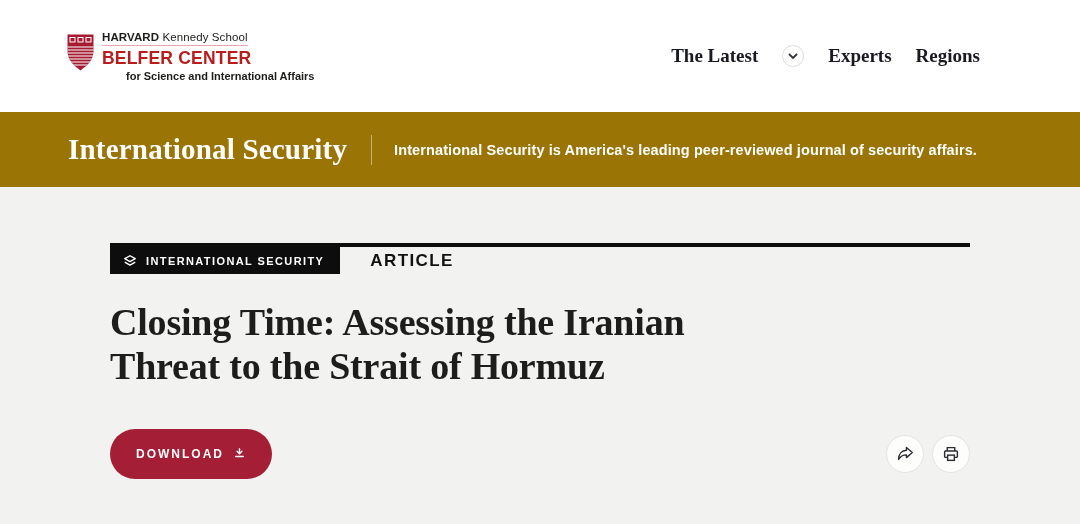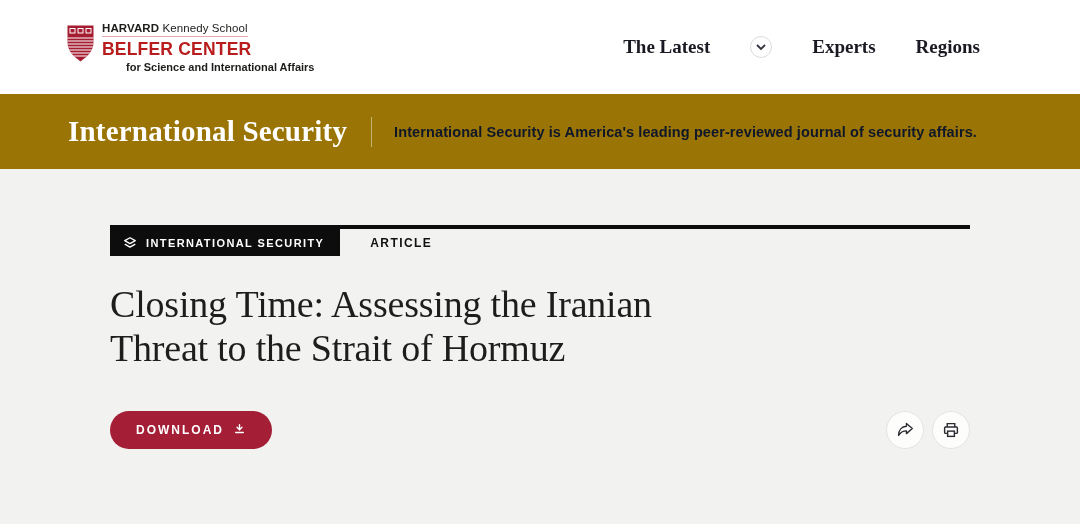--- a/index.html
+++ b/index.html
@@ -1,34 +1,34 @@
 <!DOCTYPE html>
 <html><head>
 <meta charset="utf-8">
 <style>
   * { margin: 0; padding: 0; box-sizing: border-box; }
   html, body { width: 1080px; height: 524px; overflow: hidden; }
   body { font-family: "Liberation Sans", sans-serif; background: #f2f2f1; }
 
   
   .site-header {
-    height: 94px; background: #ffffff;
+    height: 112px; background: #ffffff;
     display: flex; align-items: center; justify-content: space-between;
     padding: 0 100px 0 66px;
   }
   .logo { display: flex; align-items: flex-start; gap: 7px; cursor: pointer; }
   .logo-shield { width: 29px; height: 40px; margin-top: 2px; }
   .logo-text { display: flex; flex-direction: column; }
   .logo-line1 { font-size: 11.5px; color: #1d1d1b; letter-spacing: .1px;
     border-bottom: 1.5px solid #e8a7b0; padding-bottom: 2px; margin-bottom: 2px; width: fit-content;}
   .logo-line1 b { font-weight: 700; }
   .logo-line2 { font-size: 17.5px; font-weight: 700; color: #b91c1c; letter-spacing: .2px; }
   .logo-line3 { font-size: 11px; font-weight: 700; color: #1d1d1b; margin-top: 1px; margin-left: 24px; }
 
-  .main-nav { display: flex; align-items: center; gap: 40px; }
+  .main-nav { display: flex; align-items: center; gap: 24px; }
   .nav-item {
     font-family: "Liberation Serif", serif; font-weight: 700;
     font-size: 19px; color: #191922; text-decoration: none; cursor: pointer;
     display: flex; align-items: center; gap: 9px;
   }
   .nav-caret {
     width: 22px; height: 22px; border-radius: 50%;
     border: 1px solid #dcdcda; background: #fff;
     display: flex; align-items: center; justify-content: center; cursor: pointer;
   }
@@ -36,50 +36,50 @@
   
   .program-banner {
     height: 75px; background: #9a7404;
     display: flex; align-items: center; padding-left: 68px;
   }
   .program-banner-title {
     font-family: "Liberation Serif", serif; font-weight: 700;
     font-size: 29px; color: #ffffff; letter-spacing: .2px; cursor: pointer;
   }
   .banner-divider { width: 1px; height: 30px; background: rgba(255,255,255,.45); margin: 0 22px 0 24px; }
-  .program-banner-tagline { font-size: 14.5px; font-weight: 700; color: #0f172a; letter-spacing: .1px; }
+  .program-banner-tagline { font-size: 14.5px; font-weight: 700; color: #ffffff; letter-spacing: .1px; }
 
   
   .content { padding: 56px 110px 0 110px; }
   .top-rule { height: 4px; background: #0d0d0d; width: 100%; }
   .label-row { display: flex; align-items: stretch; height: 27px; }
   .program-tab {
     background: #0d0d0d; color: #fff; display: flex; align-items: center;
     gap: 9px; padding: 0 16px 0 13px; cursor: pointer;
   }
   .program-tab-label { font-size: 11px; font-weight: 700; letter-spacing: 1.4px; }
   .type-label {
     display: flex; align-items: center; margin-left: 30px;
-    font-size: 12px; font-weight: 700; letter-spacing: 1.4px; color: #111;
+    font-size: 17px; font-weight: 700; letter-spacing: 1.4px; color: #111;
   }
   .from-line { margin-top: 16px; font-size: 12.5px; color: #222220; }
   .from-line b { font-weight: 700; }
 
   .article-title {
     margin-top: 26px;
-    font-family: "Liberation Serif", serif; font-weight: 400;
+    font-family: "Liberation Serif", serif; font-weight: 700;
     font-size: 38px; line-height: 1.17; color: #1d1d1b;
     letter-spacing: -.2px;
   }
   .article-title span { display: block; }
 
   .action-row { margin-top: 40px; display: flex; align-items: center; justify-content: space-between; }
   .download-btn {
     background: #a41e35; color: #fff; border: none; cursor: pointer;
-    border-radius: 999px; height: 38px; padding: 0 26px;
+    border-radius: 999px; height: 50px; padding: 0 26px;
     display: flex; align-items: center; gap: 9px;
     font-family: "Liberation Sans", sans-serif;
     font-size: 12px; font-weight: 700; letter-spacing: 2px;
   }
   .icon-circles { display: flex; gap: 8px; }
   .circle-btn {
     width: 38px; height: 38px; border-radius: 50%;
     background: #fdfdfc; border: 1px solid #e4e4e1; cursor: pointer;
     display: flex; align-items: center; justify-content: center;
   }

